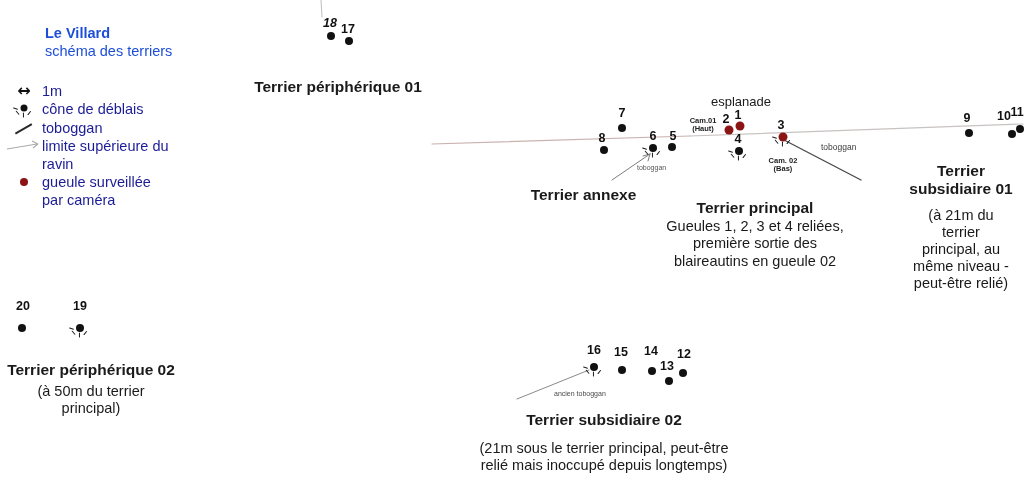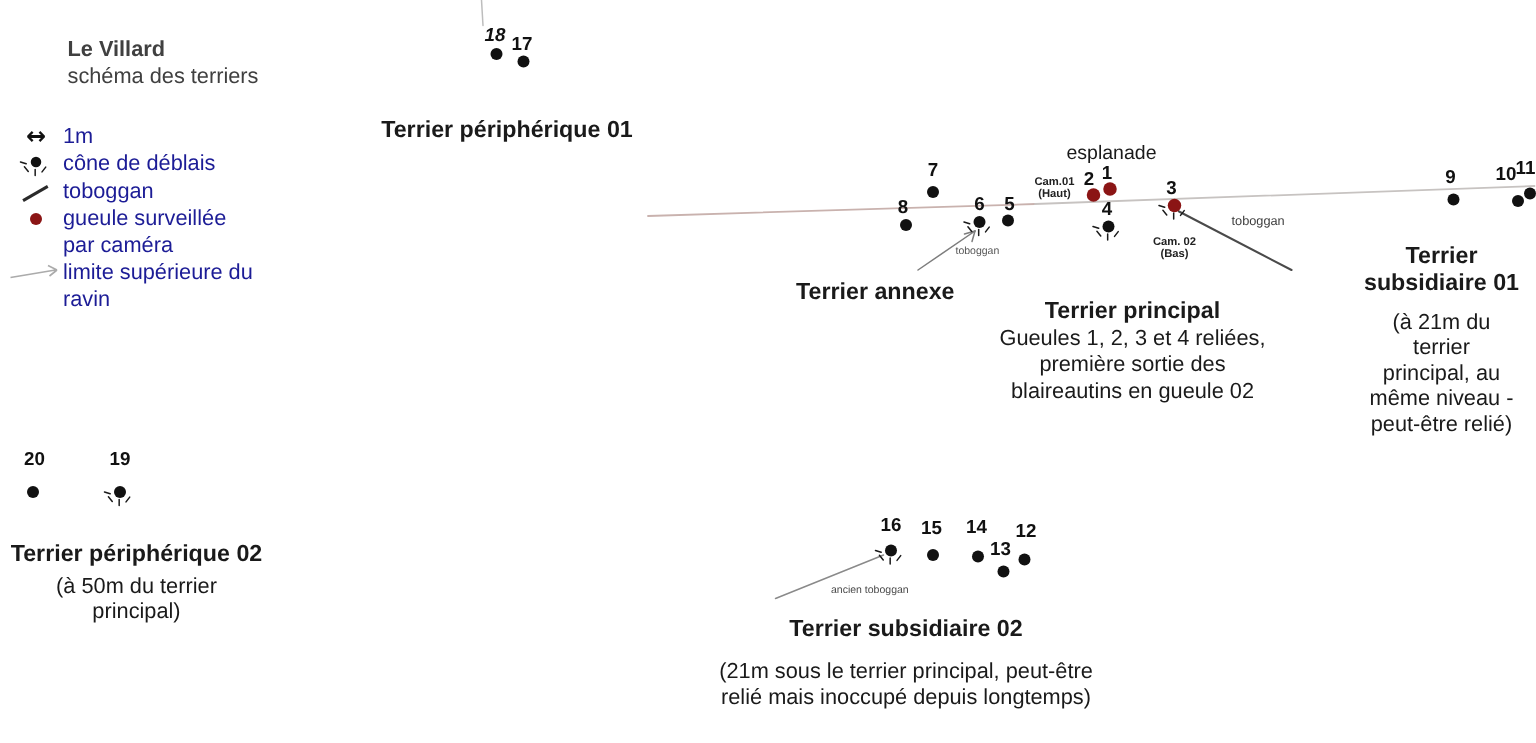--- a/index.html
+++ b/index.html
@@ -4,21 +4,21 @@
 <style>
   html,body{margin:0;padding:0;background:#fff;}
   .stage{
     position:relative;width:1024px;height:495px;background:#fff;overflow:hidden;
     font-family:"Liberation Sans",sans-serif;color:#1a1a1a;
   }
   .stage svg.lines{position:absolute;left:0;top:0;z-index:1;}
   .layer{position:absolute;left:0;top:0;width:100%;height:100%;z-index:2;}
 
   
-  .doc-title{position:absolute;left:45px;top:24px;line-height:18px;font-size:14.5px;color:#404040;z-index:3;}
+  .doc-title{position:absolute;left:45px;top:24px;line-height:18px;font-size:14.5px;color:#1d4ed8;z-index:3;}
   .doc-title .t1{font-weight:bold;}
 
   
   .legend{position:absolute;left:6px;top:82px;width:234px;z-index:3;}
   .legend-row{display:flex;align-items:flex-start;}
   .legend-sym{flex:0 0 36px;display:flex;justify-content:center;position:relative;}
   .legend-label{color:#1c1c96;font-size:14.5px;line-height:18px;white-space:pre-line;}
   .sym-arrow{font-family:"DejaVu Sans",sans-serif;font-weight:bold;font-size:16px;line-height:18px;color:#111;}
   .sym-cone{position:relative;width:20px;height:18px;margin-top:1px;}
   .sym-slash{position:relative;width:22px;height:18px;}
@@ -192,33 +192,33 @@
       <div class="legend-row">
         <span class="legend-sym">
           <span class="sym-slash">
             <span class="bar"></span>
           </span>
         </span>
         <span class="legend-label">toboggan</span>
       </div>
       <div class="legend-row">
         <span class="legend-sym">
-          <span class="sym-camdot"></span>
-        </span>
-        <span class="legend-label">gueule surveillée
-par caméra</span>
-      </div>
-      <div class="legend-row">
-        <span class="legend-sym">
           <svg width="36" height="14" style="margin-top: 2px;">
             <path d="M1,10 L31,5 M26,2 L32,5 M27,9 L32,5" stroke="#ababab" fill="none" stroke-width="1.1"></path>
           </svg>
         </span>
         <span class="legend-label">limite supérieure du
 ravin</span>
+      </div>
+      <div class="legend-row">
+        <span class="legend-sym">
+          <span class="sym-camdot"></span>
+        </span>
+        <span class="legend-label">gueule surveillée
+par caméra</span>
       </div>
     </div>
 
   <div class="blk" id="blk-p01">
     <div class="bt">Terrier périphérique 01</div>
   </div>
 
   <div class="blk" id="blk-annexe">
     <div class="bt">Terrier annexe</div>
   </div>

